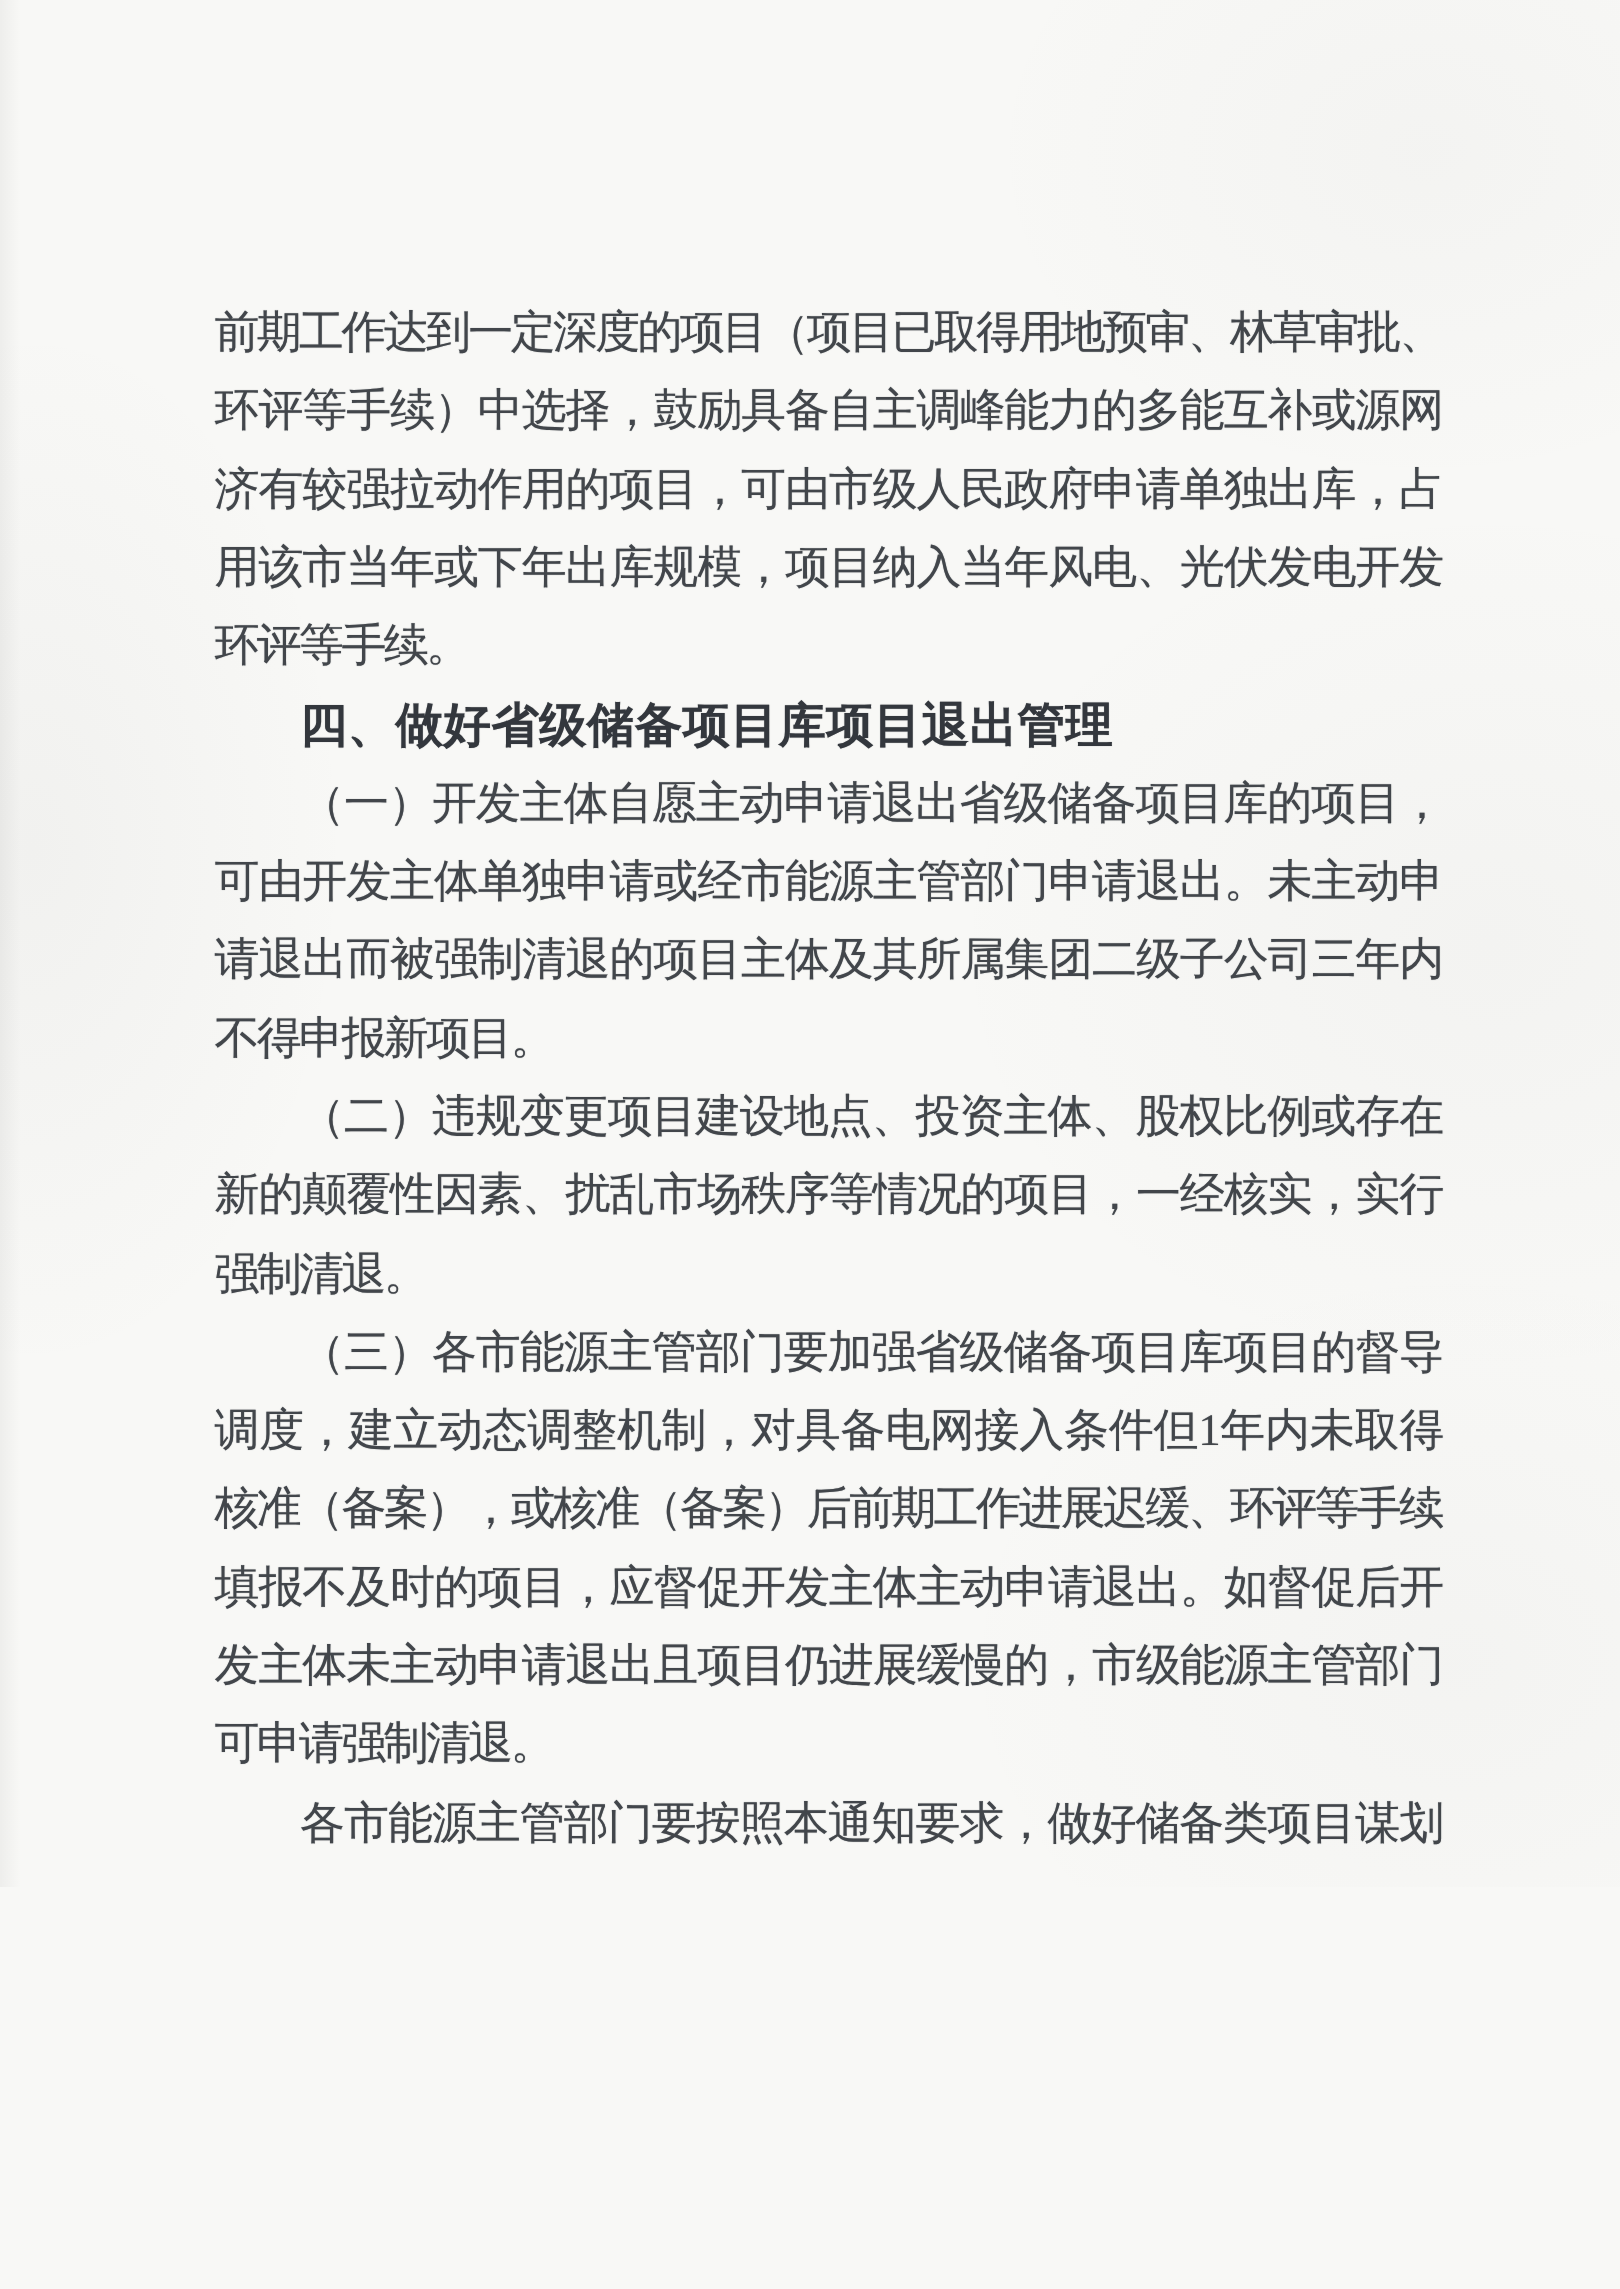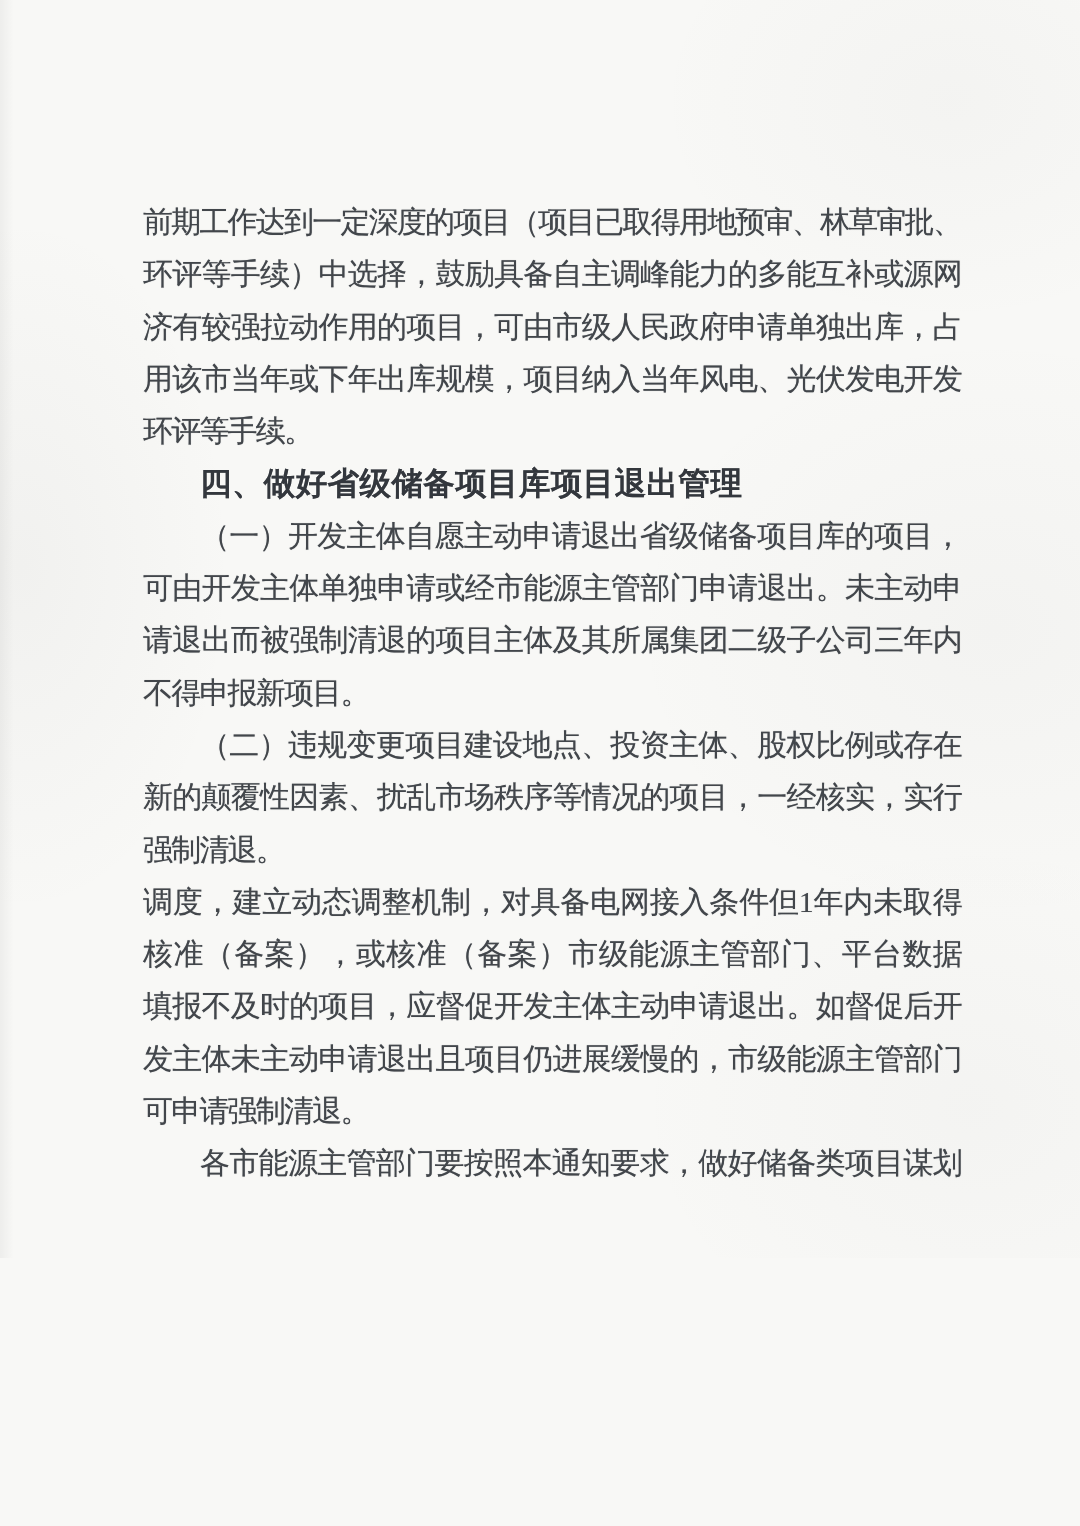--- a/index.html
+++ b/index.html
@@ -74,21 +74,22 @@
       <div class="line justify">用该市当年或下年出库规模，项目纳入当年风电、光伏发电开发</div>
       <div class="line">环评等手续。</div>
       <div class="line heading indent">四、做好省级储备项目库项目退出管理</div>
       <div class="line indent justify">（一）开发主体自愿主动申请退出省级储备项目库的项目，</div>
       <div class="line justify">可由开发主体单独申请或经市能源主管部门申请退出。未主动申</div>
       <div class="line justify">请退出而被强制清退的项目主体及其所属集团二级子公司三年内</div>
       <div class="line">不得申报新项目。</div>
       <div class="line indent justify">（二）违规变更项目建设地点、投资主体、股权比例或存在</div>
       <div class="line justify">新的颠覆性因素、扰乱市场秩序等情况的项目，一经核实，实行</div>
       <div class="line">强制清退。</div>
+      <div class="line indent justify">（三）各市能源主管部门要加强省级储备项目库项目的督导</div>
       <div class="line justify">调度，建立动态调整机制，对具备电网接入条件但1年内未取得</div>
-      <div class="line justify">核准（备案），或核准（备案）市级能源主管部门、平台数据</div>
+      <div class="line justify">核准（备案），或核准（备案）后前期工作进展迟缓、环评等手续</div>
       <div class="line justify">填报不及时的项目，应督促开发主体主动申请退出。如督促后开</div>
       <div class="line justify">发主体未主动申请退出且项目仍进展缓慢的，市级能源主管部门</div>
       <div class="line">可申请强制清退。</div>
       <div class="line indent justify">各市能源主管部门要按照本通知要求，做好储备类项目谋划</div>
     </div>
   <div class="page-number">— 6 —</div>
 </div>
 
 </body></html>

